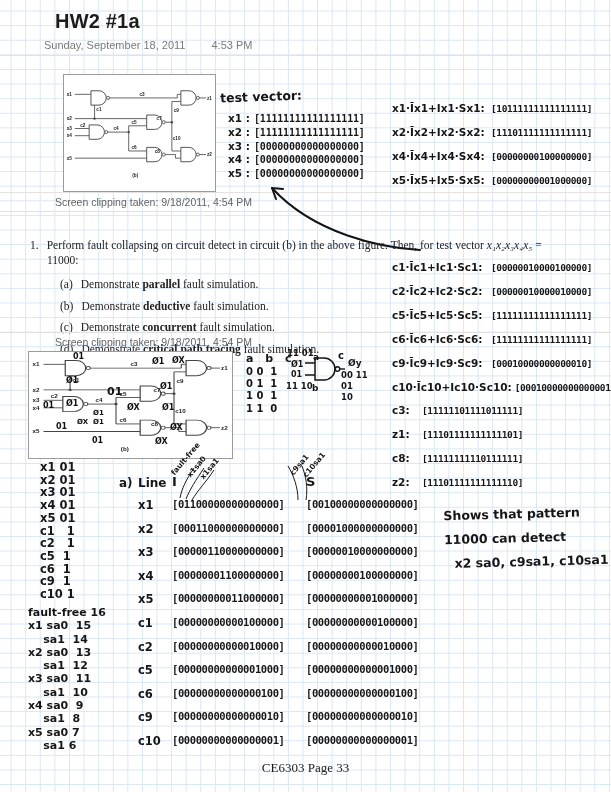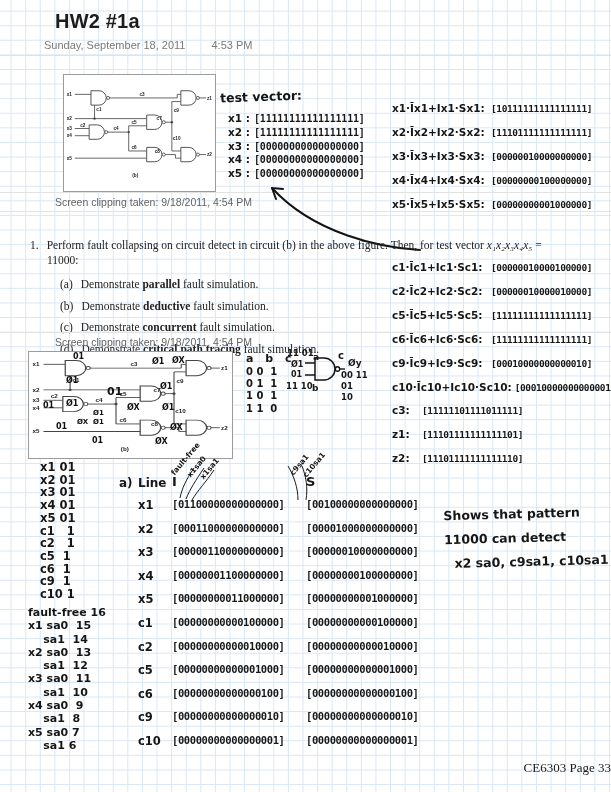--- a/index.html
+++ b/index.html
@@ -44,21 +44,21 @@
   .ts{position:absolute;left:168px;font-size:10.5px;letter-spacing:-.4px}
   #clist{position:absolute;left:40px;top:461px;font-size:11.5px;line-height:12.7px;white-space:pre}
   #fn1{position:absolute;left:28px;top:606px;font-size:11px;line-height:13.3px;white-space:pre}
   #fn2{position:absolute;left:90px;top:606px;font-size:11px;line-height:13.3px;white-space:pre}
   #concl{position:absolute;left:444px;top:502px;font-size:12.5px;line-height:24px;transform:rotate(-1.5deg)}
   #concl div:nth-child(3){margin-left:10px}
   .thead{position:absolute;font-size:12px}
   .diag{position:absolute;font-size:7.5px;transform:rotate(-50deg);transform-origin:left bottom;white-space:nowrap}
   .anno{position:absolute;font-family:"DejaVu Sans",sans-serif;font-weight:700;color:#101010;font-size:8px;white-space:nowrap}
   .gn{position:absolute;white-space:nowrap}
-  #footer{position:absolute;left:0;top:760px;width:611px;text-align:right;font-family:"Liberation Serif",serif;font-size:13px;color:#1a1a1a}
+  #footer{position:absolute;left:0;top:760px;width:611px;text-align:center;font-family:"Liberation Serif",serif;font-size:13px;color:#1a1a1a}
   svg{display:block}
 </style>
 </head>
 <body>
 
 <div class="page">
 
   <div class="title">HW2 #1a</div>
   <div class="dateline">
     <span>Sunday, September 18, 2011</span><span class="time">4:53 PM</span>
@@ -261,35 +261,35 @@
   <div class="gn hw" style="left:348px;top:358px;font-size:9px">Øy</div>
   <div class="gn hw" id="gn-outcol" style="left:341px;top:370px;font-size:8.5px;line-height:11px">
       <div>00 11</div>
       <div>01</div>
       <div>10</div>
     </div>
 
   <div class="eqcol hw" id="eq1">
       <div class="eqrow"><span class="eql hw">x1·Īx1+Ix1·Sx1:</span><span class="eqb mono">[10111111111111111]</span></div>
       <div class="eqrow"><span class="eql hw">x2·Īx2+Ix2·Sx2:</span><span class="eqb mono">[11101111111111111]</span></div>
-      <div class="eqrow"><span class="eql hw">x3·Īx3+Ix3·Sx3:</span><span class="eqb mono">[00000010000000000]</span></div>
       <div class="eqrow"><span class="eql hw">x4·Īx4+Ix4·Sx4:</span><span class="eqb mono">[00000000100000000]</span></div>
       <div class="eqrow"><span class="eql hw">x5·Īx5+Ix5·Sx5:</span><span class="eqb mono">[00000000001000000]</span></div>
     </div>
   <div class="eqcol hw" id="eq2">
       <div class="eqrow"><span class="eql hw">c1·Īc1+Ic1·Sc1:</span><span class="eqb mono">[00000010000100000]</span></div>
       <div class="eqrow"><span class="eql hw">c2·Īc2+Ic2·Sc2:</span><span class="eqb mono">[00000010000010000]</span></div>
       <div class="eqrow"><span class="eql hw">c5·Īc5+Ic5·Sc5:</span><span class="eqb mono">[11111111111111111]</span></div>
       <div class="eqrow"><span class="eql hw">c6·Īc6+Ic6·Sc6:</span><span class="eqb mono">[11111111111111111]</span></div>
       <div class="eqrow"><span class="eql hw">c9·Īc9+Ic9·Sc9:</span><span class="eqb mono">[00010000000000010]</span></div>
       <div class="eqrow"><span class="eql hw">c10·Īc10+Ic10·Sc10:</span><span class="eqb mono">[00010000000000001]</span></div>
     </div>
   <div class="eqcol hw g3" id="eq3">
       <div class="eqrow"><span class="eql hw">c3:</span><span class="eqb mono">[11111101111011111]</span></div>
       <div class="eqrow"><span class="eql hw">z1:</span><span class="eqb mono">[11101111111111101]</span></div>
+      <div class="eqrow"><span class="eql hw">c8:</span><span class="eqb mono">[11111111110111111]</span></div>
       <div class="eqrow"><span class="eql hw">z2:</span><span class="eqb mono">[11101111111111110]</span></div>
     </div>
 
   <div id="clist" class="hw"><div>x1 01</div><div>x2 01</div><div>x3 01</div><div>x4 01</div><div>x5 01</div><div>c1   1</div><div>c2   1</div><div>c5  1</div><div>c6  1</div><div>c9  1</div><div>c10 1</div></div>
 
   <div id="fn1" class="hw"><div>fault-free 16</div><div>x1 sa0  15</div><div>    sa1  14</div><div>x2 sa0  13</div><div>    sa1  12</div><div>x3 sa0  11</div><div>    sa1  10</div><div>x4 sa0  9</div><div>    sa1  8</div><div>x5 sa0 7</div><div>    sa1 6</div></div>
 
   <span class="thead hw" style="left:119px;top:476px">a)</span>
   <span class="thead hw" style="left:138px;top:476px">Line</span>
   <span class="thead hw" style="left:172px;top:474px;font-size:13px">I</span>

